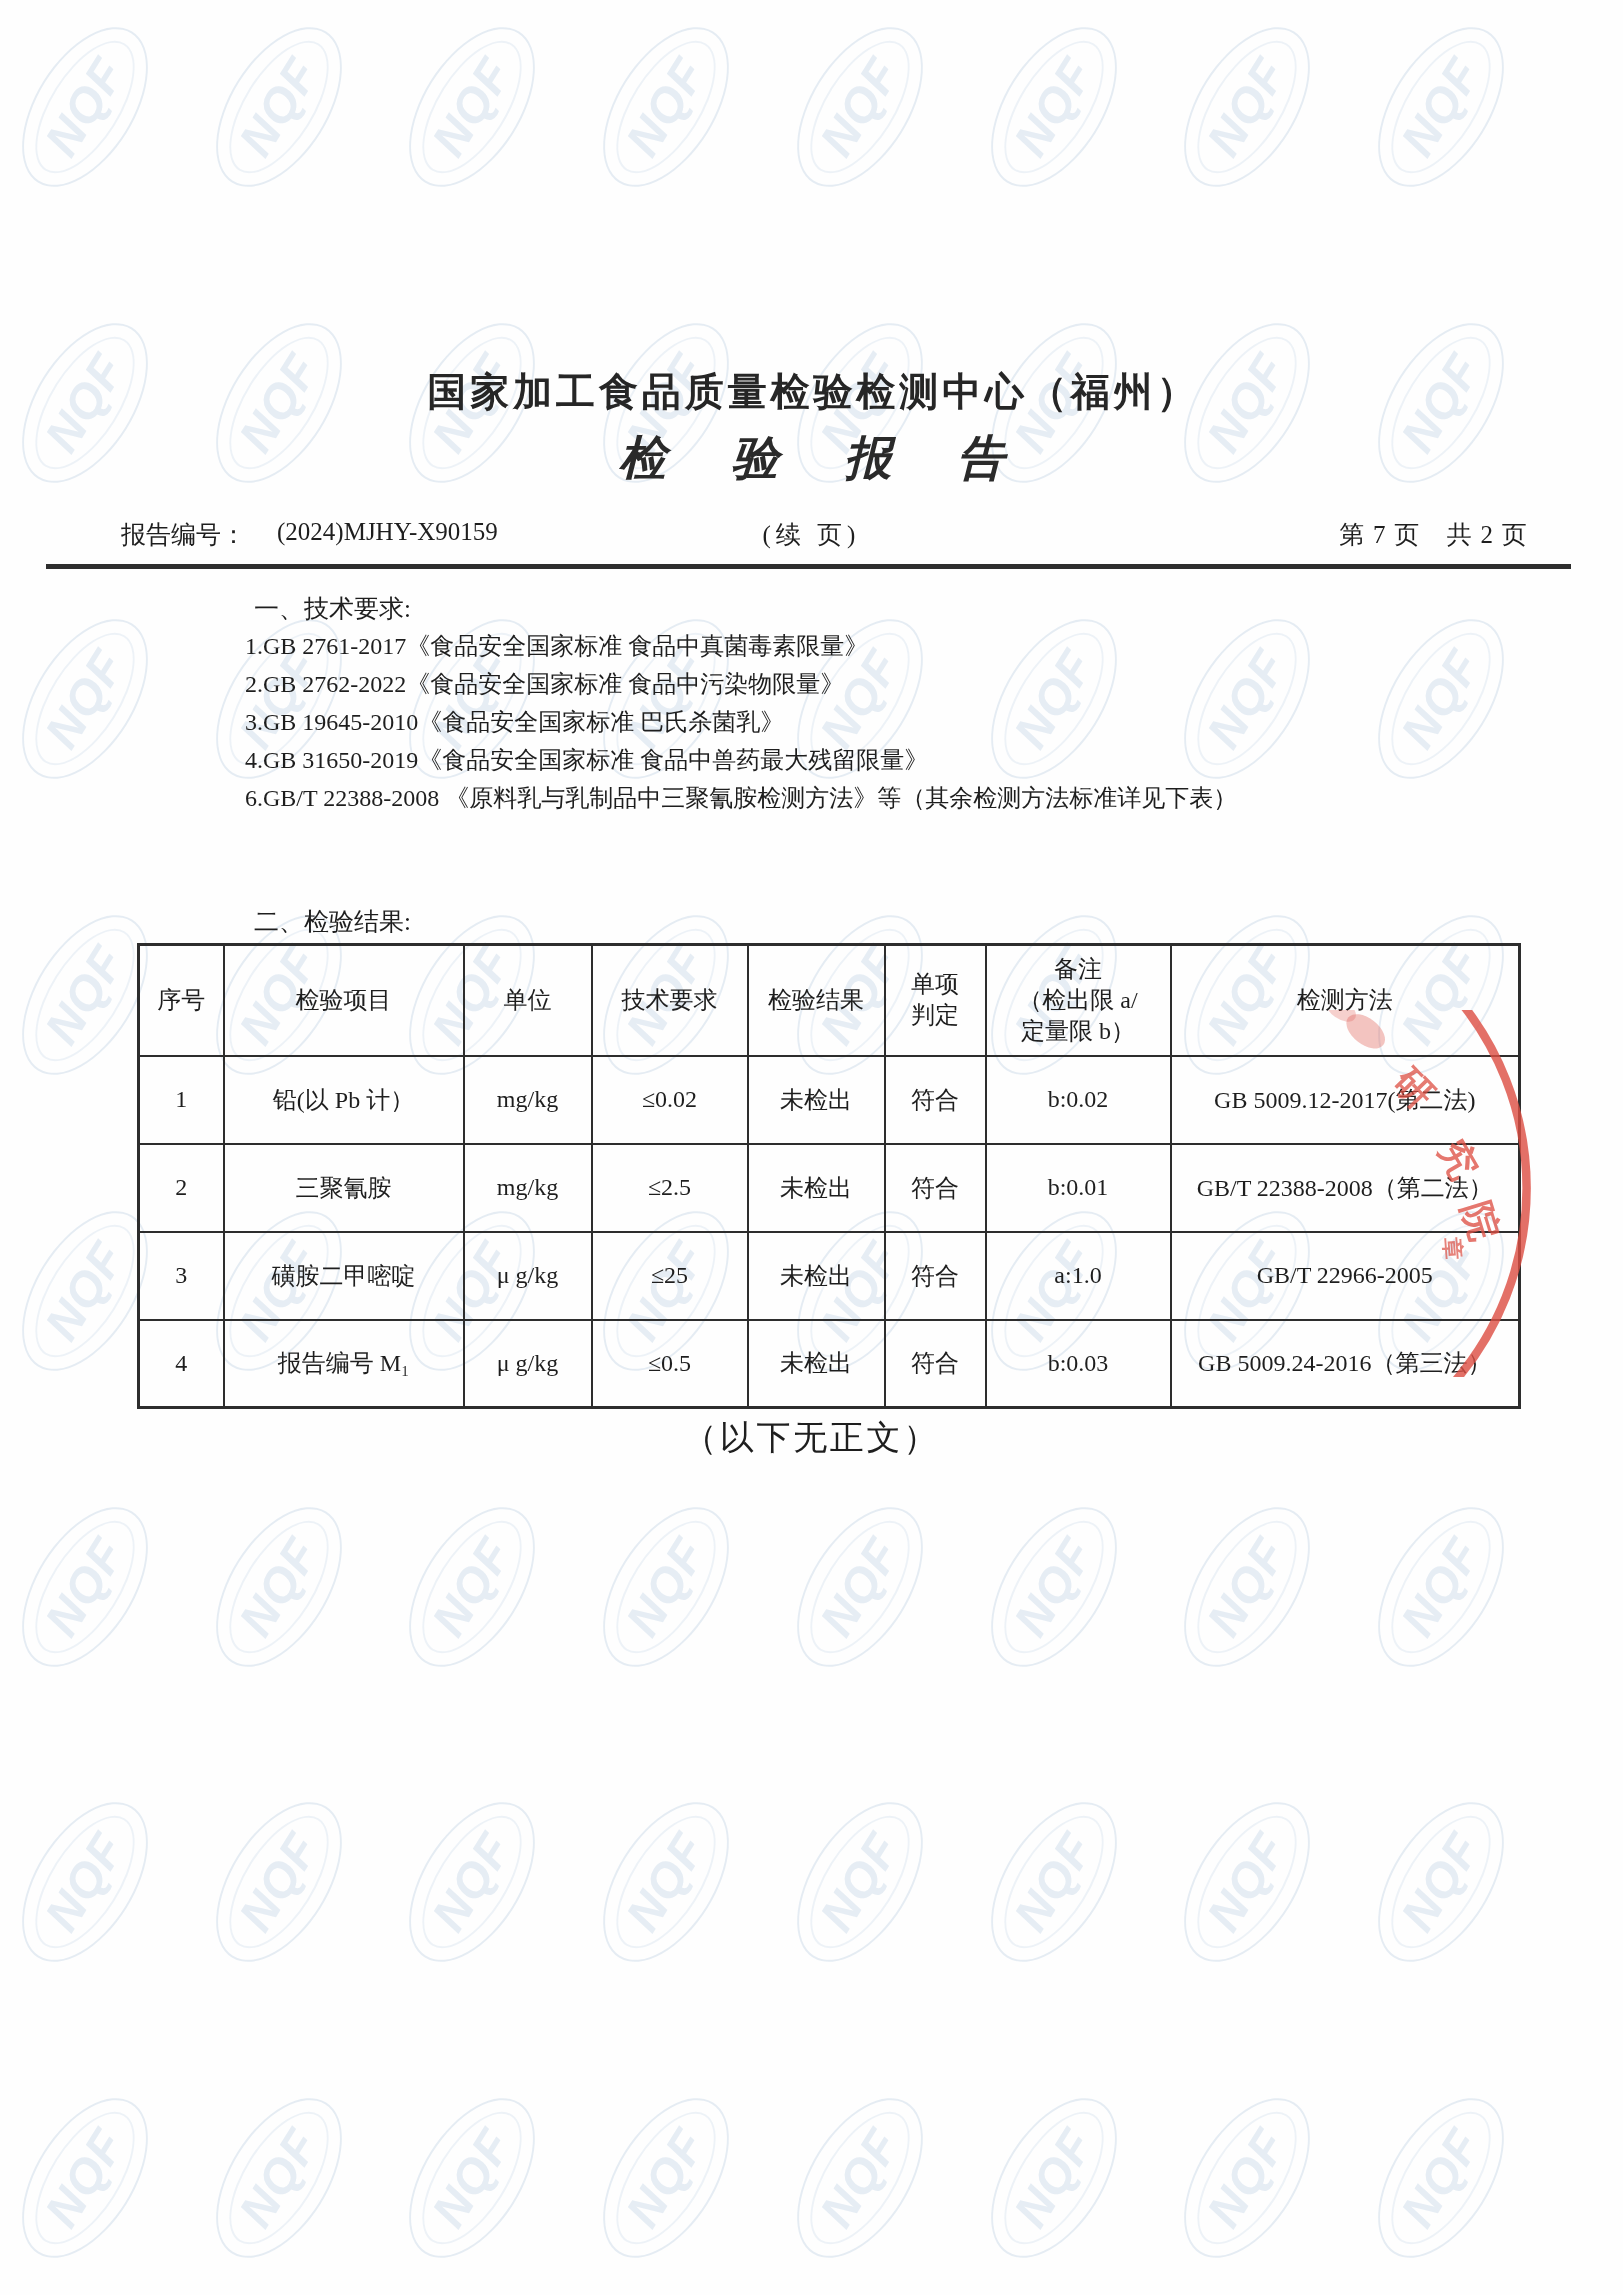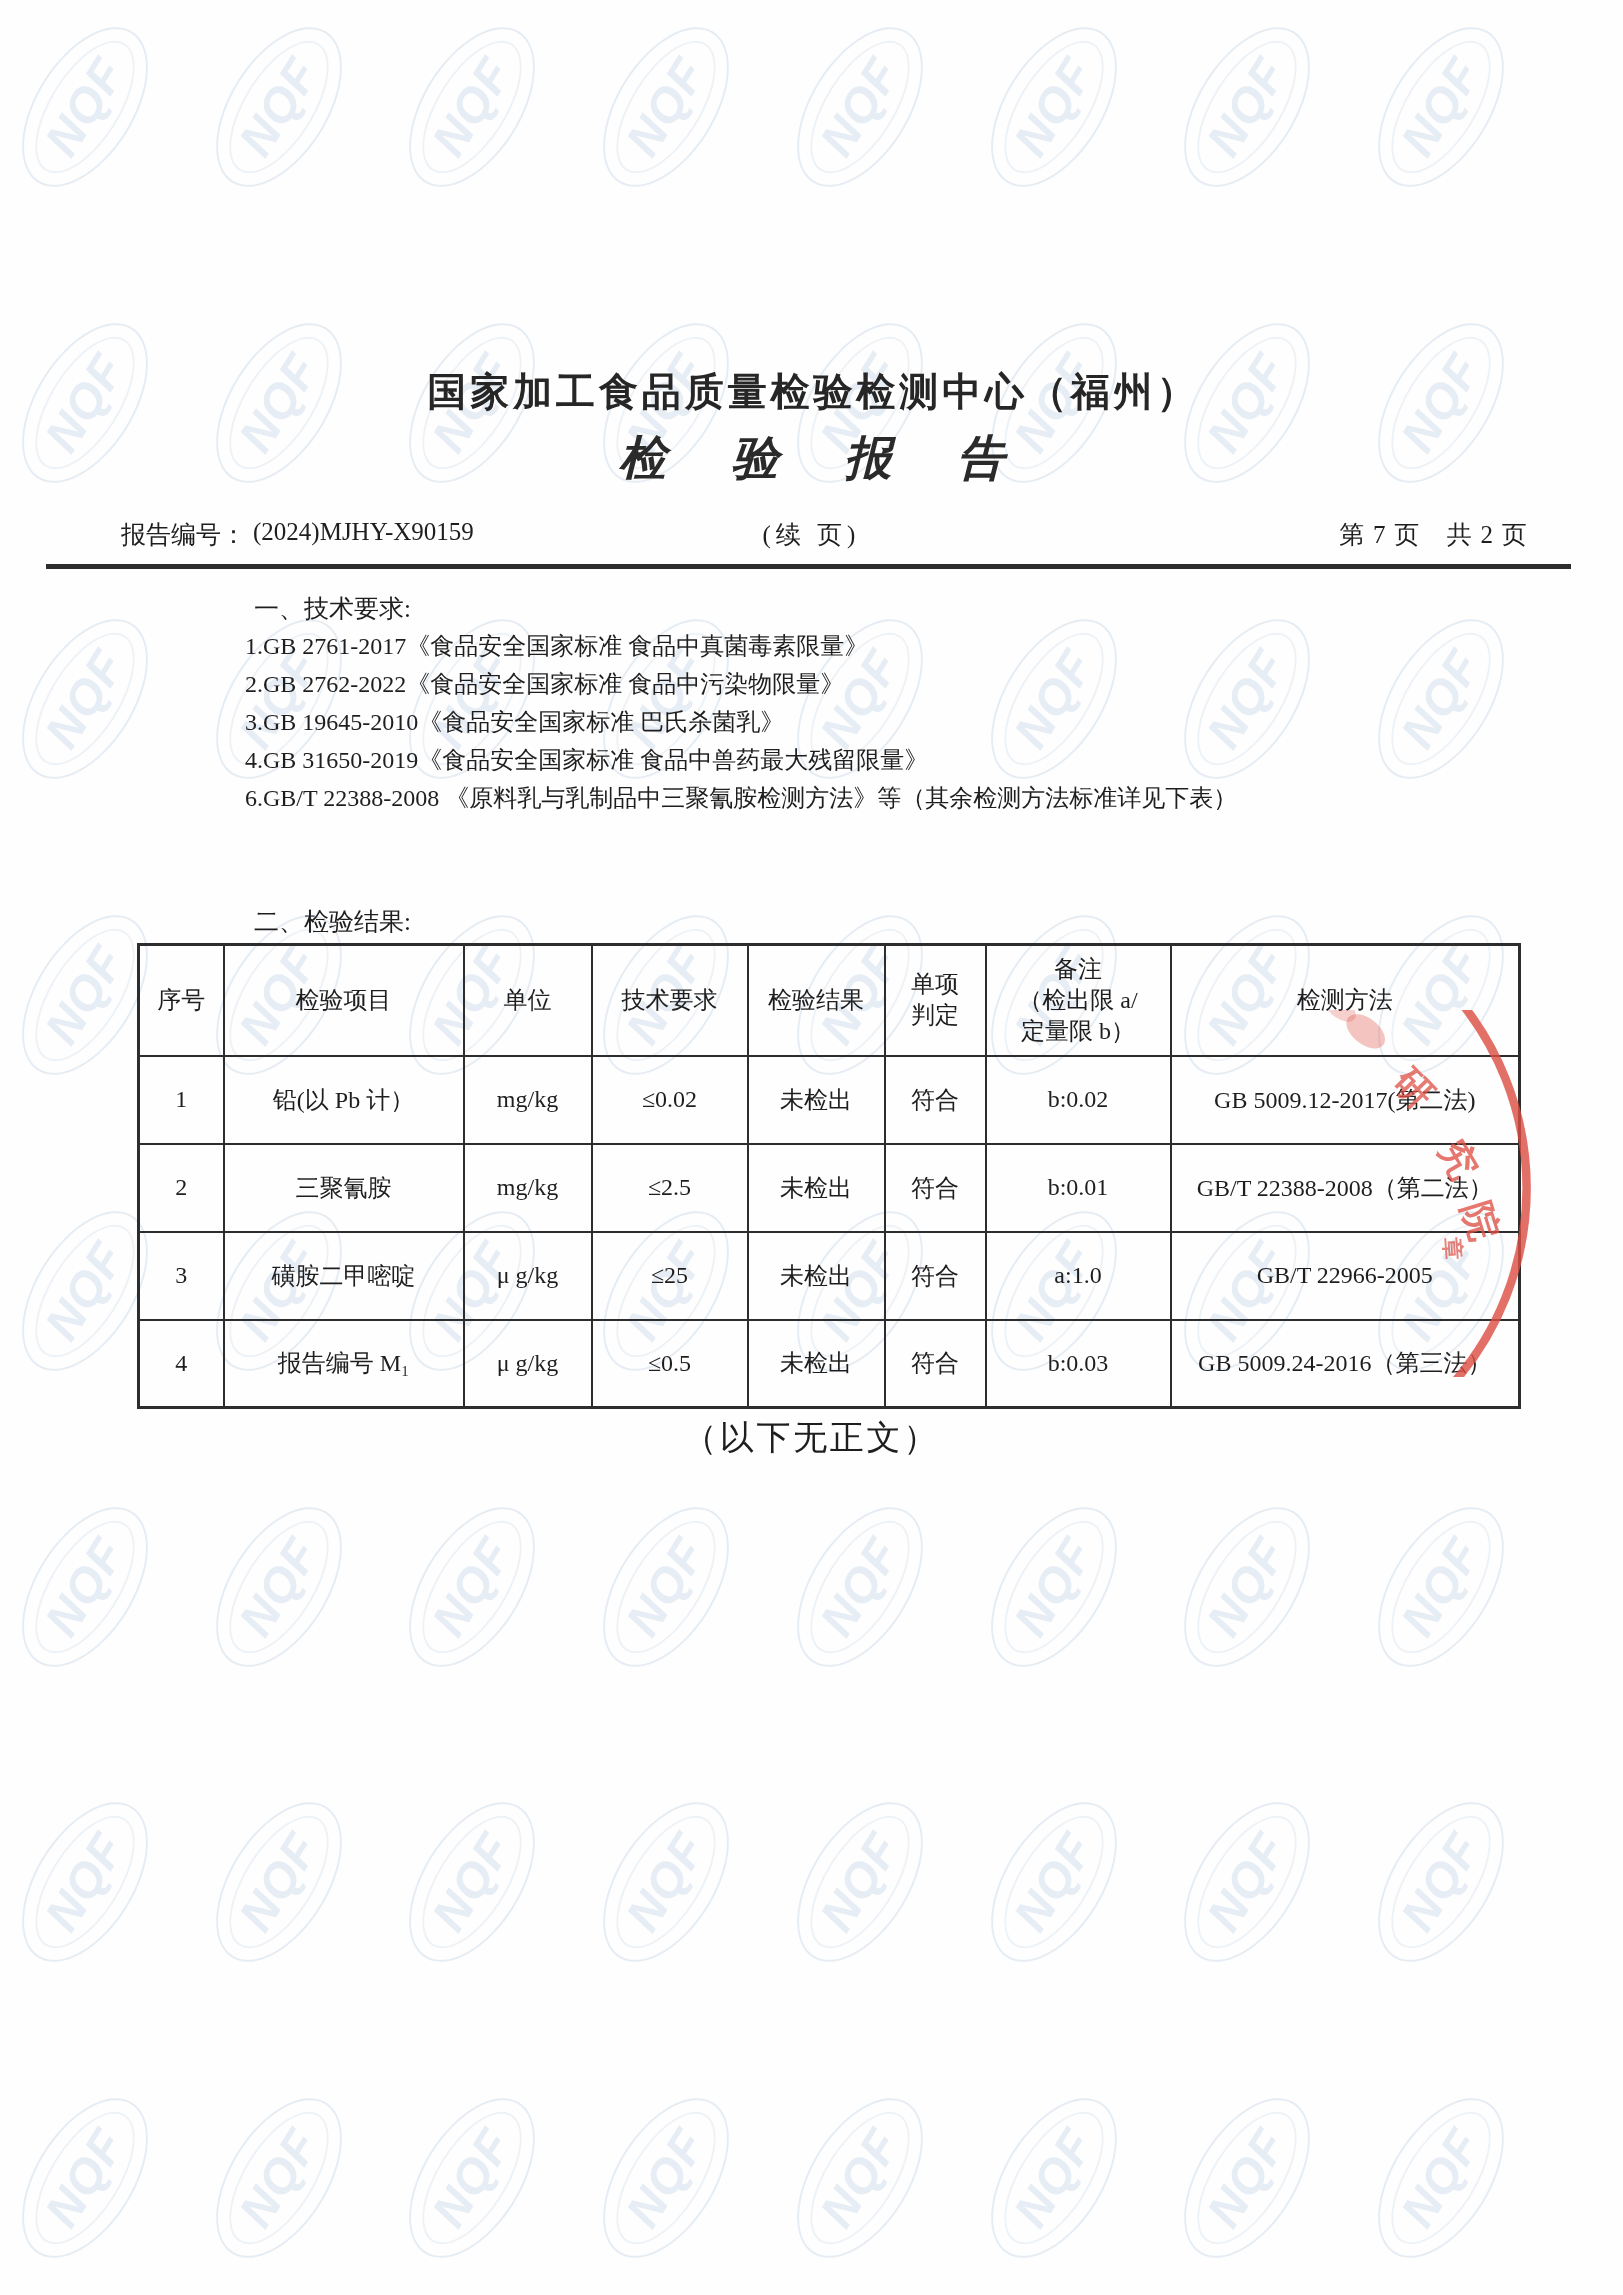--- a/index.html
+++ b/index.html
@@ -41,21 +41,21 @@
     left:0; right:0; top:365px; text-align:center;
     font-size:39px; font-weight:bold; letter-spacing:0.10em;
     text-indent:0.10em; color:#262626;
   }
   .report-title {
     left:0; right:0; top:427px; text-align:center;
     font-size:47px; font-weight:bold; letter-spacing:1.40em;
     text-indent:1.40em; color:#2a2a2a;font-style:italic;
   }
   .meta-row { left:0; right:0; top:518px; height:34px; font-size:25px; }
-  .meta-left { position:absolute; left:121px; top:0; display:flex; gap:7px; }
+  .meta-left { position:absolute; left:121px; top:0; display:flex; gap:31px; }
   .meta-center { position:absolute; left:0; right:0; top:0; text-align:center; letter-spacing:0.2em; }
   .meta-right { position:absolute; right:95px; top:0; letter-spacing:0.05em; }
   .header-rule { left:46px; top:564px; width:1525px; height:4.6px; background:#2e2e2e; }
   .basis-heading { left:254px; top:592px; font-size:25px; }
   .basis-list { left:245px; top:627px; width:1054px; font-size:24px; line-height:38px; }
   .results-heading { left:254px; top:905px; font-size:25px; }
 
   table.results {
     position:absolute; left:137px; top:943px; width:1381px;
     border-collapse:collapse; table-layout:fixed;

